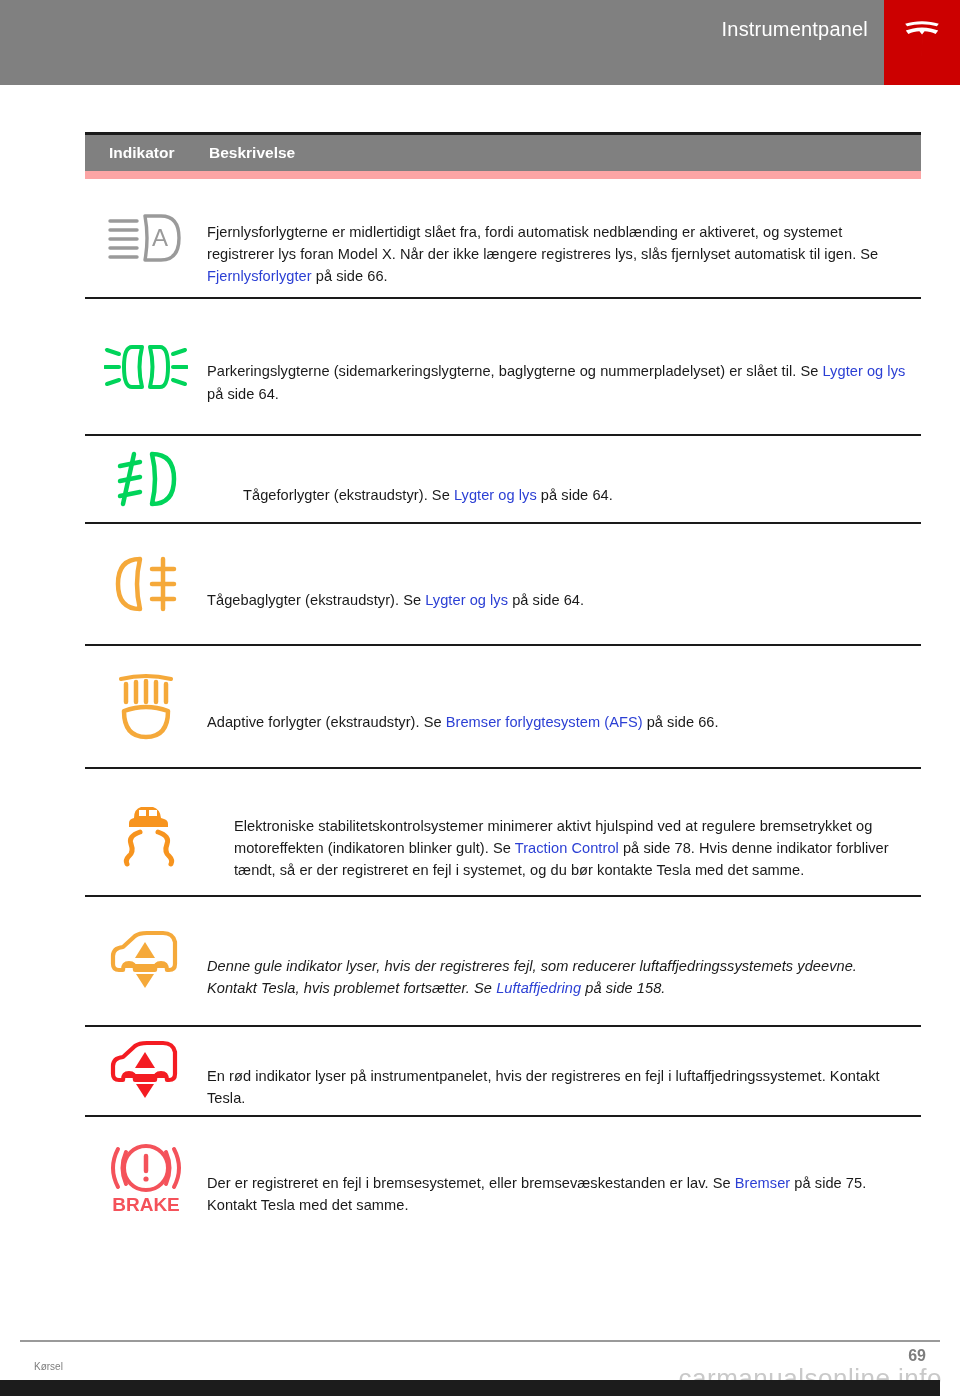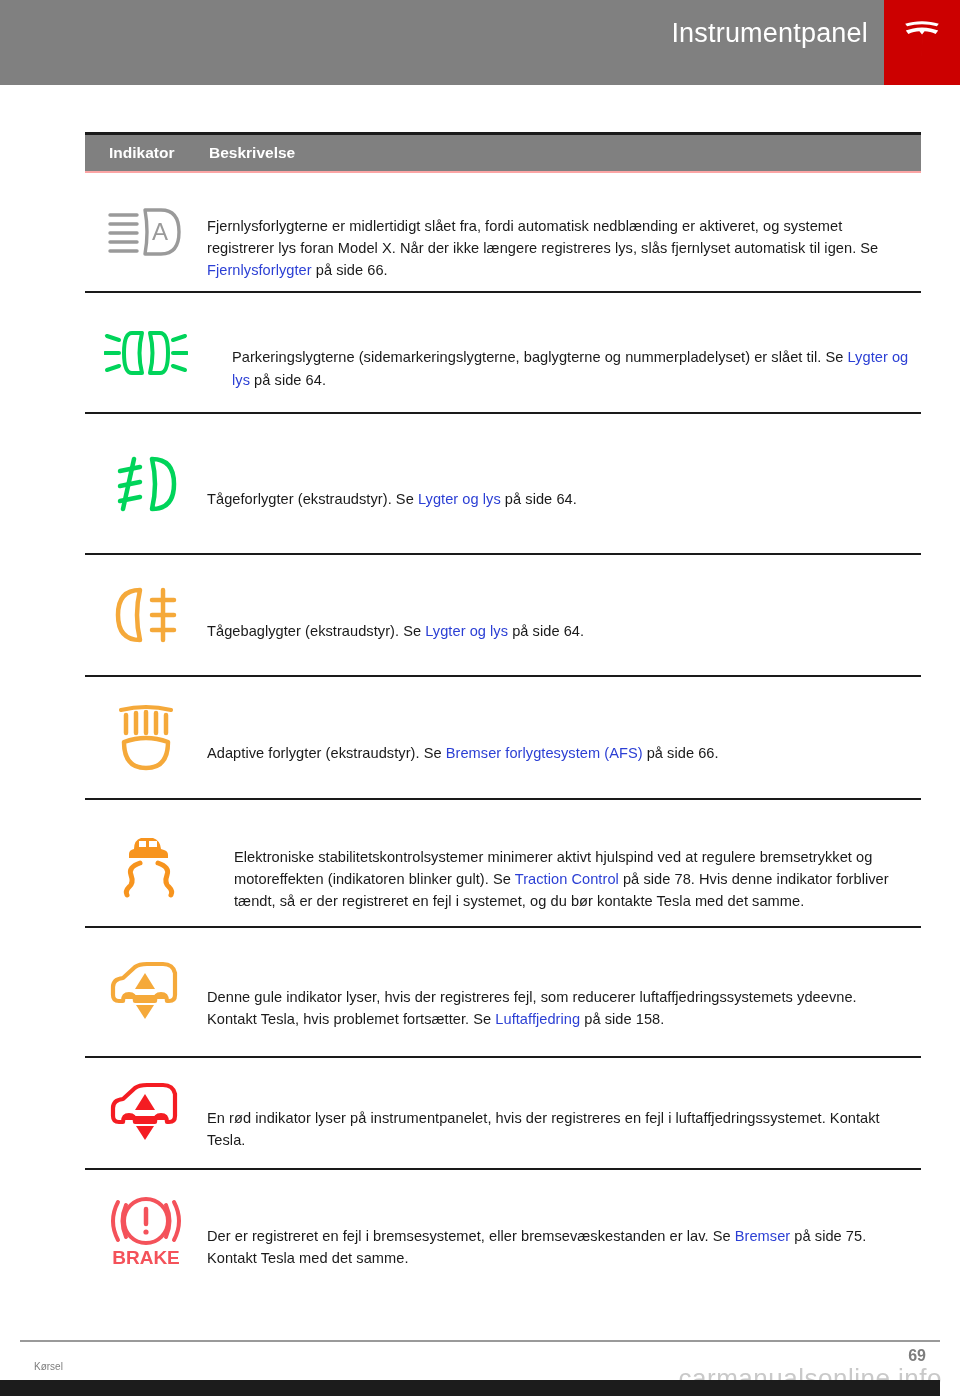--- a/index.html
+++ b/index.html
@@ -27,21 +27,21 @@
     top: 0; left: 0;
     width: 884px;
     height: 85px;
     background: #808080;
   }
   .header-title {
     position: absolute;
     right: 92px;
     top: 18px;
     color: #ffffff;
-    font-size: 27px;
+    font-size: 20px;
     font-weight: 400;
     letter-spacing: 0.2px;
     white-space: nowrap;
   }
   .logo-block {
     position: absolute;
     top: 0;
     left: 884px;
     width: 76px;
     height: 85px;
@@ -58,21 +58,21 @@
     position: absolute;
     left: 85px;
     top: 132px;
     width: 836px;
   }
   .thead {
     position: relative;
     height: 36px;
     background: #808080;
     border-top: 3px solid #1a1a1a;
-    border-bottom: 2px solid #fca5a5;
+    border-bottom: 8px solid #fca5a5;
     box-sizing: content-box;
   }
   .th {
     position: absolute;
     top: 9px;
     color: #ffffff;
     font-size: 15.5px;
     font-weight: bold;
   }
   .th-indikator { left: 24px; }
@@ -108,27 +108,27 @@
     line-height: 1.52;
     color: #1a1a1a;
     letter-spacing: 0.05px;
   }
   .lnk {
     color: #2b3fd4;
   }
 
   
   .r1 { height: 120px; }
-  .r2 { height: 121px; gap: 25px; }
-  .r3 { height: 141px; }
+  .r2 { height: 137px; }
+  .r3 { height: 88px; gap: 36px; }
   .r4 { height: 122px; }
   .r5 { height: 123px; }
   .r6 { height: 128px; gap: 27px; }
-  .r7 { height: 130px; }
-  .r8 { height: 112px; }
+  .r7 { height: 130px; font-style: italic; }
+  .r8 { height: 90px; }
   .r9 { height: 122px; }
 
   
   .footer {
     position: absolute;
     left: 20px;
     right: 20px;
     bottom: 16px;
     height: 40px;
   }

